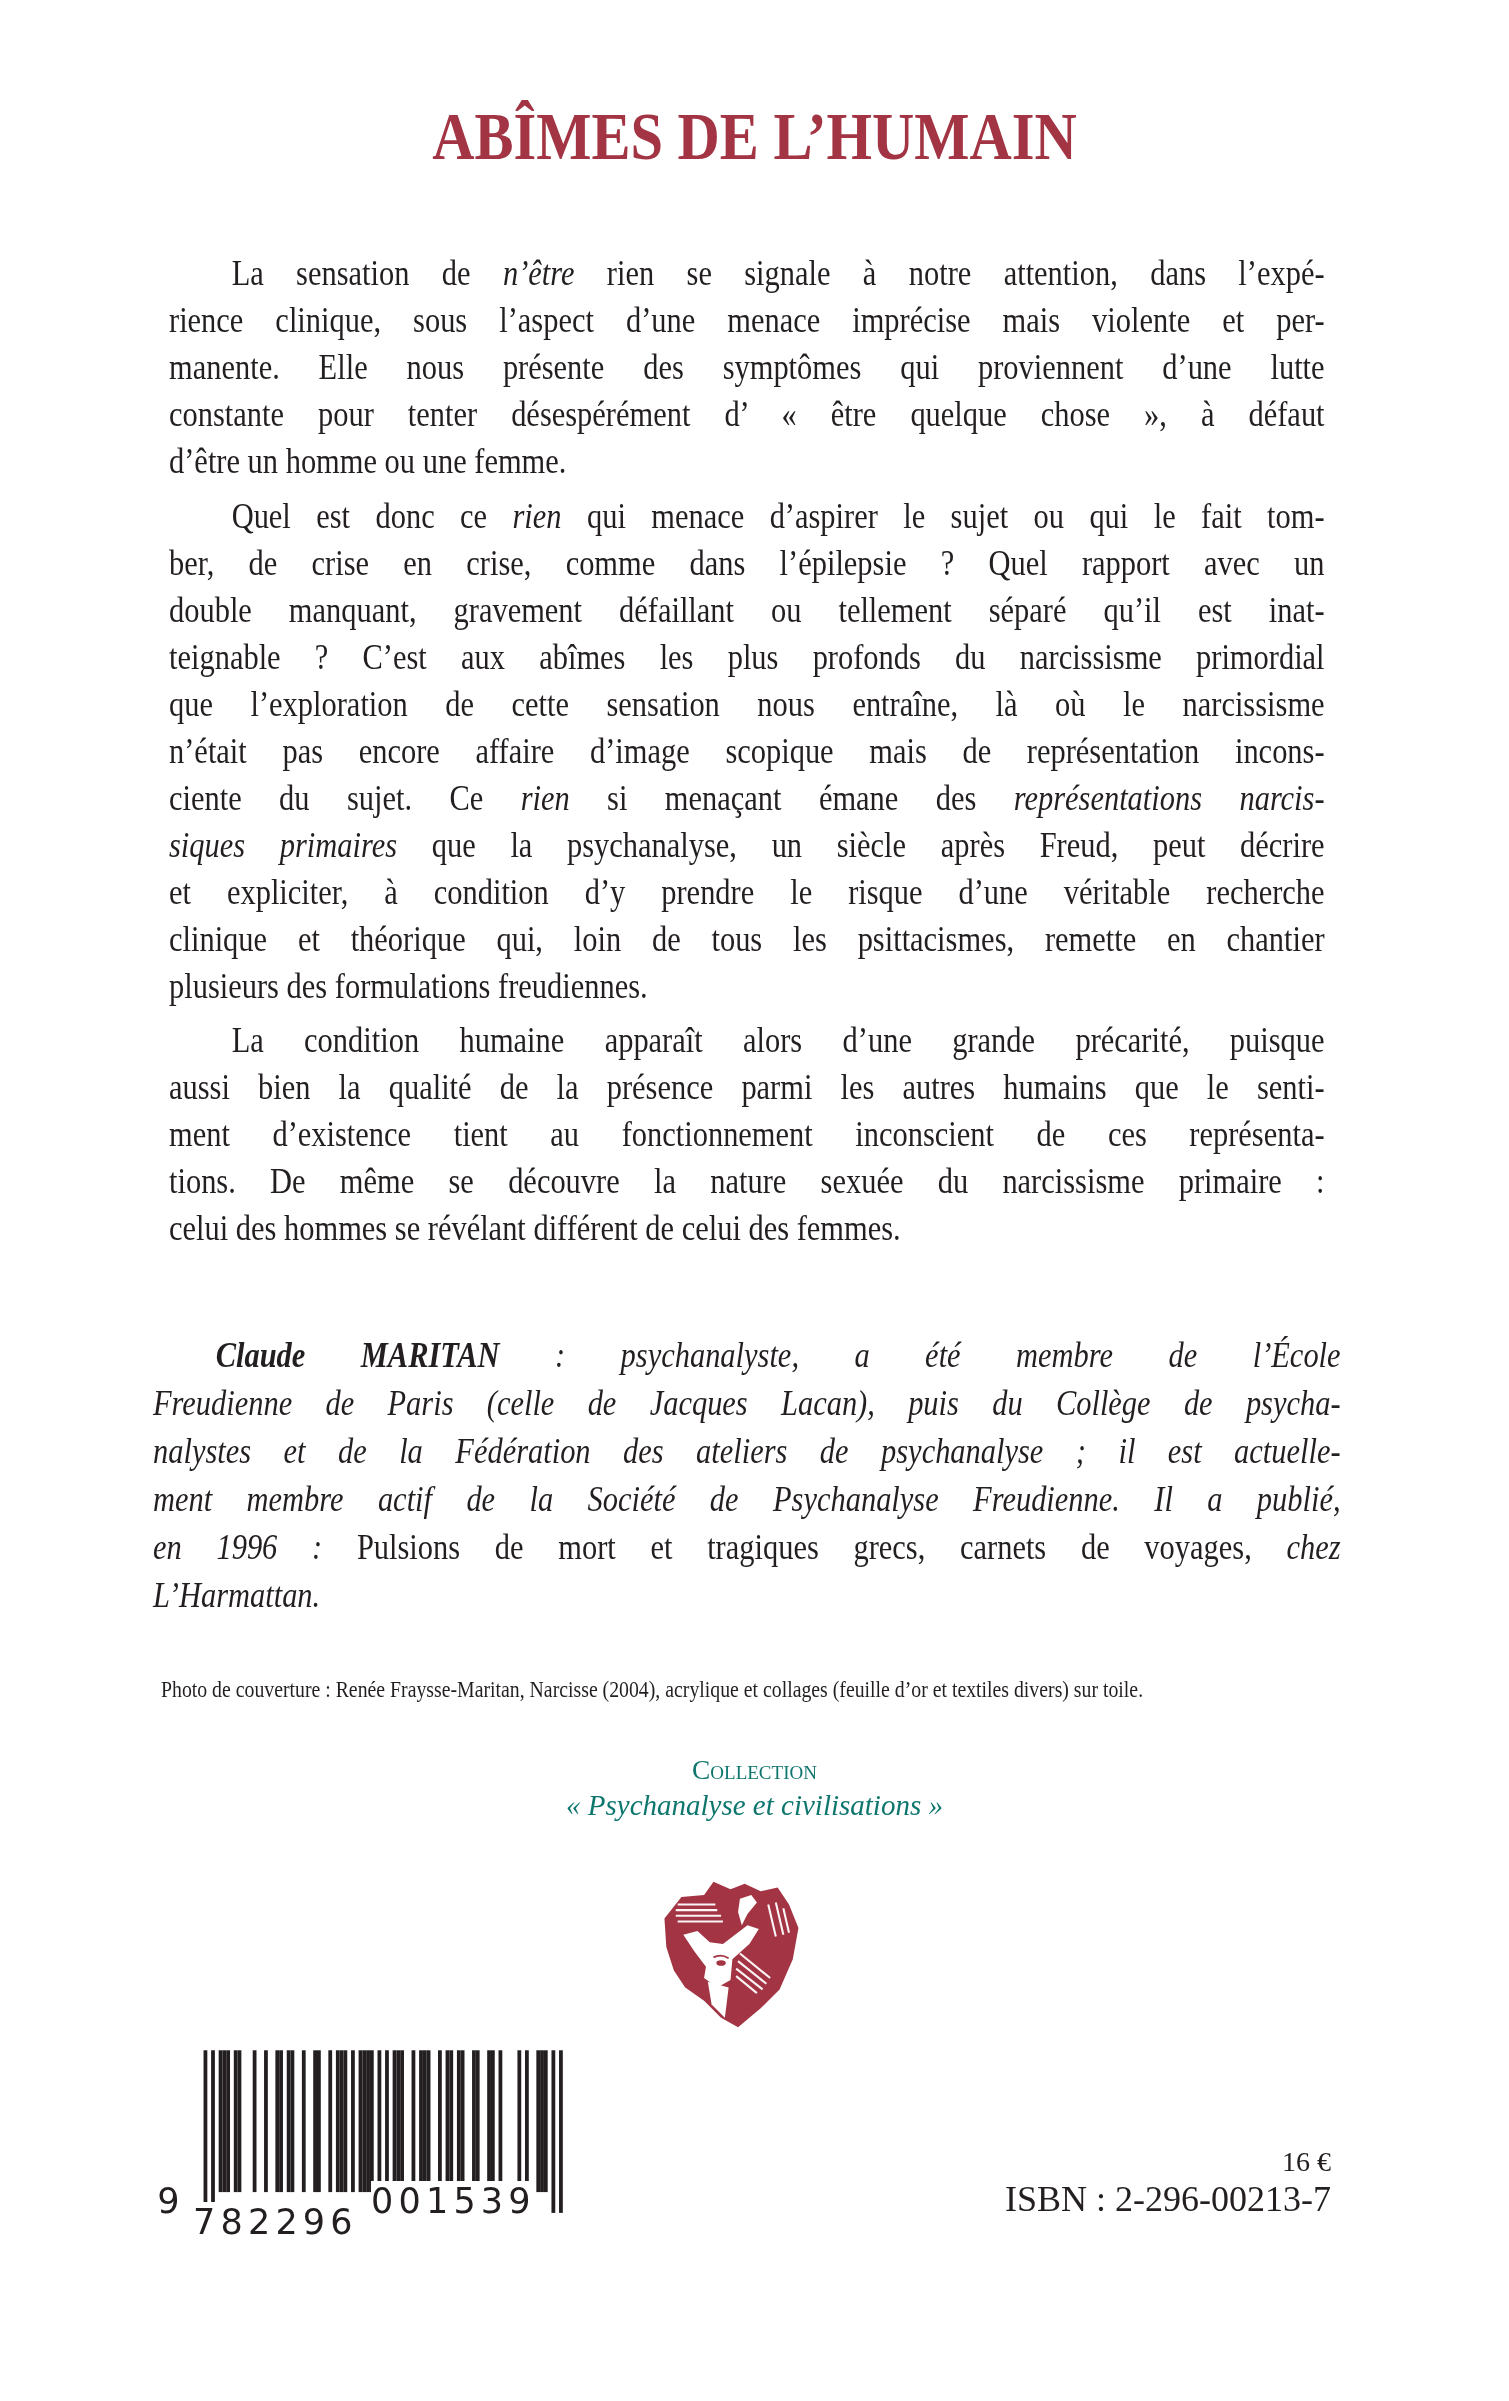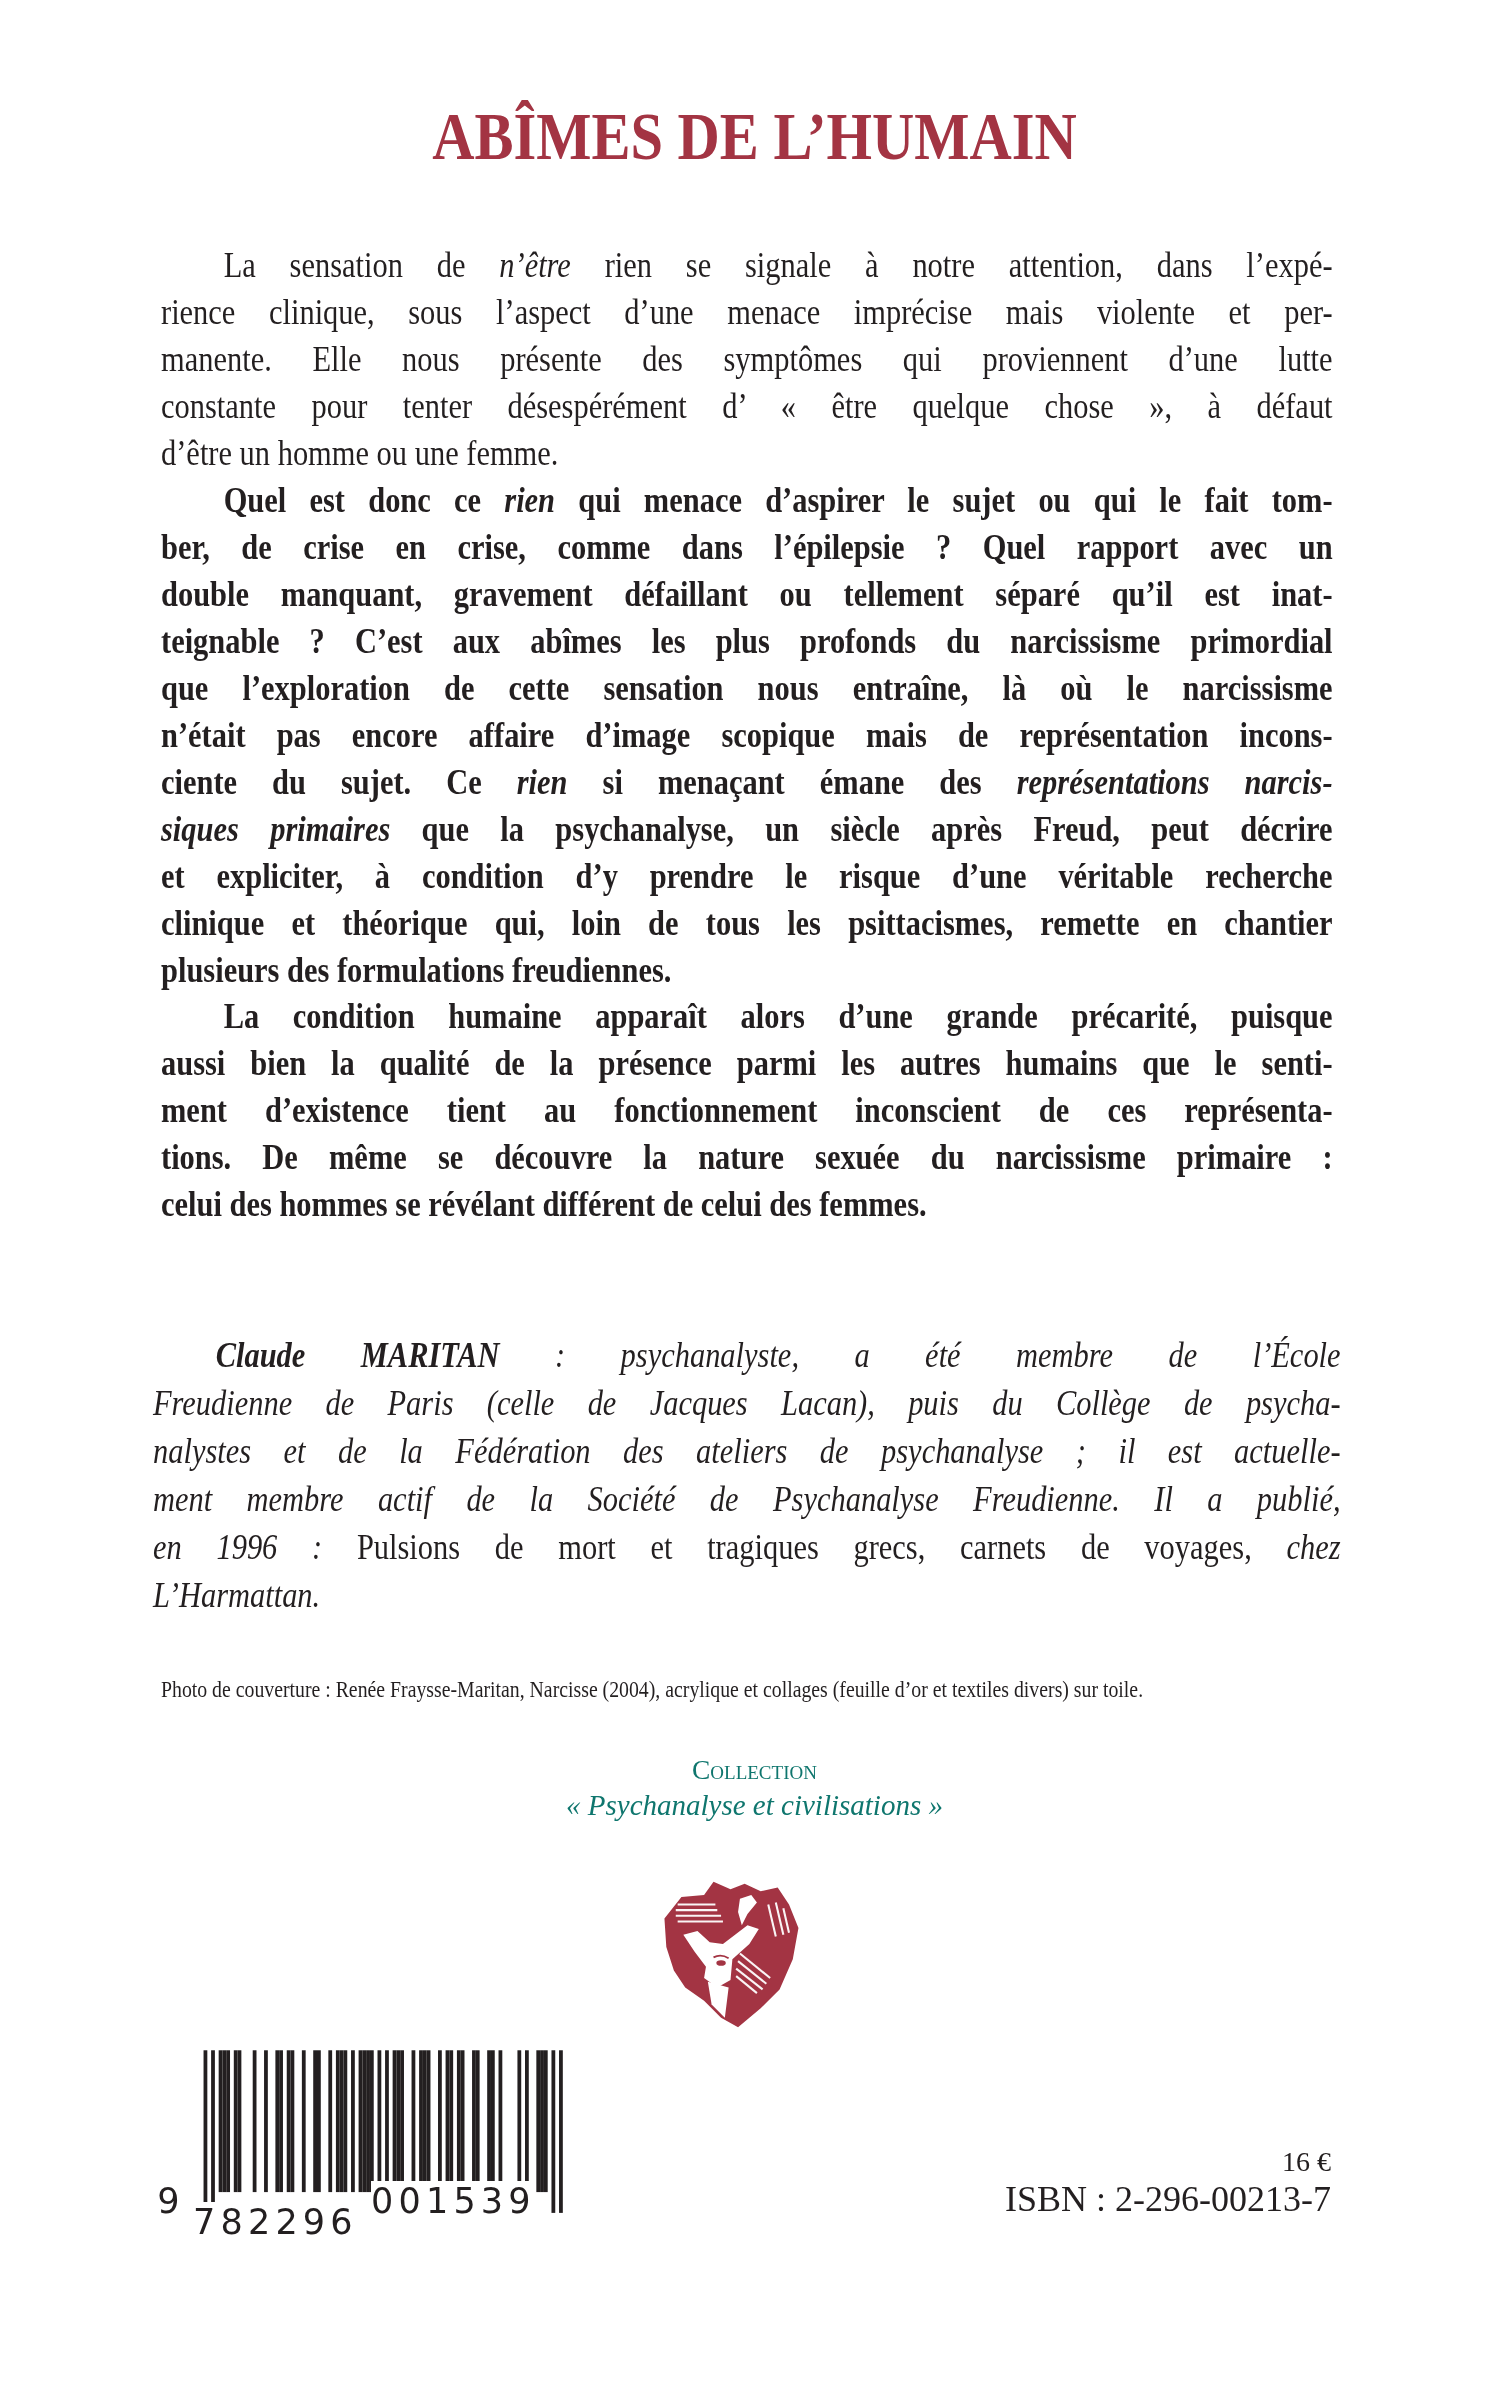--- a/index.html
+++ b/index.html
@@ -3,26 +3,26 @@
 <meta charset="utf-8">
 <style>
   html, body { margin: 0; padding: 0; background: #ffffff; }
   body { width: 1509px; height: 2402px; position: relative; overflow: hidden;
          font-family: "Liberation Serif", "DejaVu Serif", serif; color: #231f20; }
   .title { position: absolute; left: 0; top: 102px; width: 1509px; text-align: center;
            font-size: 68px; font-weight: bold; color: #a33443; letter-spacing: 0px;
            transform: scaleX(0.86); transform-origin: center; line-height: 68px; margin: 0; }
   .body-text { position: absolute; left: 153px; width: 1187px; top: 234px;
                font-size: 35px; line-height: 47px; }
-  .para { margin: 8px; }
+  .para { margin: 16px; }
   .line { display: block; text-align: justify; text-align-last: justify; white-space: nowrap;
           transform: scaleX(0.87); transform-origin: left; width: 115%; }
   .line.last { text-align-last: left; }
   .line.indent { padding-left: 72px; width: calc(115% - 72px); }
-  .para + .para { margin-top: -8.5px; font-weight: bold; }
+  .para + .para { margin-top: -8.5px; }
   em { font-style: italic; }
   .bio { position: absolute; left: 153px; width: 1187px; top: 1332px;
          font-size: 35px; line-height: 48px; font-style: italic; }
   .bio .roman { font-style: normal; }
   .bio strong { font-weight: bold; }
   .credit { position: absolute; left: 161px; top: 1677px; font-size: 23px; line-height: 26.5px;
             white-space: nowrap; transform: scaleX(0.86); transform-origin: left; }
   .collection { position: absolute; left: 0; width: 1509px; top: 1753px; text-align: center;
                 color: #0f766e; font-size: 27.4px; line-height: 35px; }
   .collection .smallcaps { font-variant: small-caps; font-size: 27.4px; }

